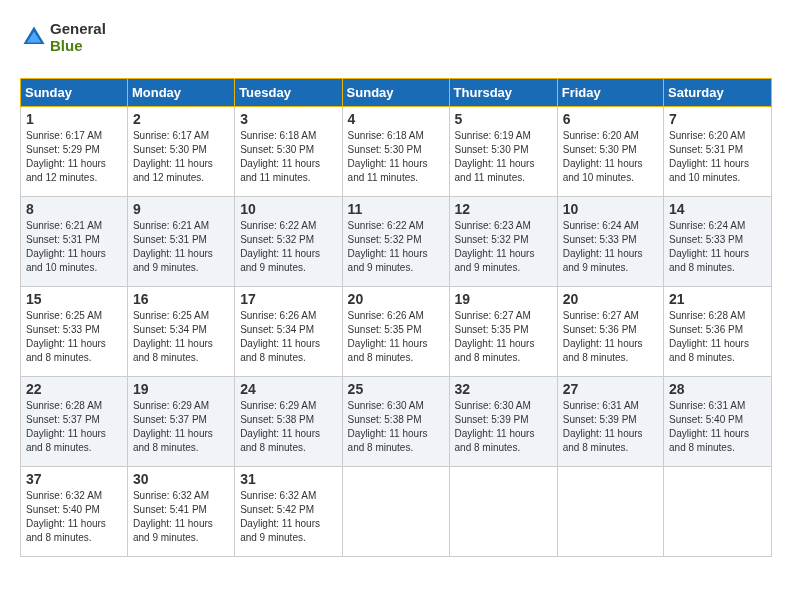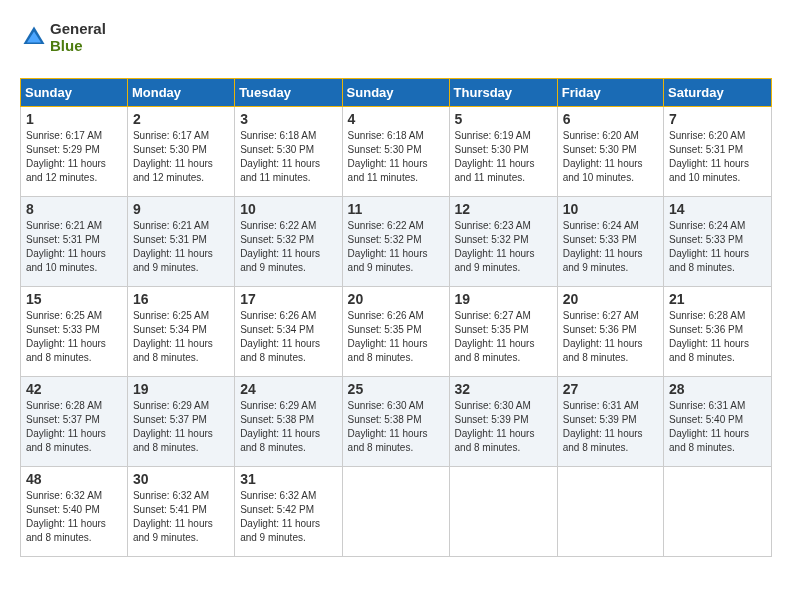--- a/index.html
+++ b/index.html
@@ -193,21 +193,21 @@
           <span class="day-number">20</span>
           <div class="day-info">Sunrise: 6:27 AM<br>Sunset: 5:36 PM<br>Daylight: 11 hours<br>and 8 minutes.</div>
         </td>
         <td>
           <span class="day-number">21</span>
           <div class="day-info">Sunrise: 6:28 AM<br>Sunset: 5:36 PM<br>Daylight: 11 hours<br>and 8 minutes.</div>
         </td>
       </tr>
       <tr>
         <td>
-          <span class="day-number">42</span>
+          <span class="day-number">22</span>
           <div class="day-info">Sunrise: 6:28 AM<br>Sunset: 5:37 PM<br>Daylight: 11 hours<br>and 8 minutes.</div>
         </td>
         <td>
           <span class="day-number">19</span>
           <div class="day-info">Sunrise: 6:29 AM<br>Sunset: 5:37 PM<br>Daylight: 11 hours<br>and 8 minutes.</div>
         </td>
         <td>
           <span class="day-number">24</span>
           <div class="day-info">Sunrise: 6:29 AM<br>Sunset: 5:38 PM<br>Daylight: 11 hours<br>and 8 minutes.</div>
         </td>
@@ -223,21 +223,21 @@
           <span class="day-number">27</span>
           <div class="day-info">Sunrise: 6:31 AM<br>Sunset: 5:39 PM<br>Daylight: 11 hours<br>and 8 minutes.</div>
         </td>
         <td>
           <span class="day-number">28</span>
           <div class="day-info">Sunrise: 6:31 AM<br>Sunset: 5:40 PM<br>Daylight: 11 hours<br>and 8 minutes.</div>
         </td>
       </tr>
       <tr>
         <td>
-          <span class="day-number">48</span>
+          <span class="day-number">37</span>
           <div class="day-info">Sunrise: 6:32 AM<br>Sunset: 5:40 PM<br>Daylight: 11 hours<br>and 8 minutes.</div>
         </td>
         <td>
           <span class="day-number">30</span>
           <div class="day-info">Sunrise: 6:32 AM<br>Sunset: 5:41 PM<br>Daylight: 11 hours<br>and 9 minutes.</div>
         </td>
         <td>
           <span class="day-number">31</span>
           <div class="day-info">Sunrise: 6:32 AM<br>Sunset: 5:42 PM<br>Daylight: 11 hours<br>and 9 minutes.</div>
         </td>

